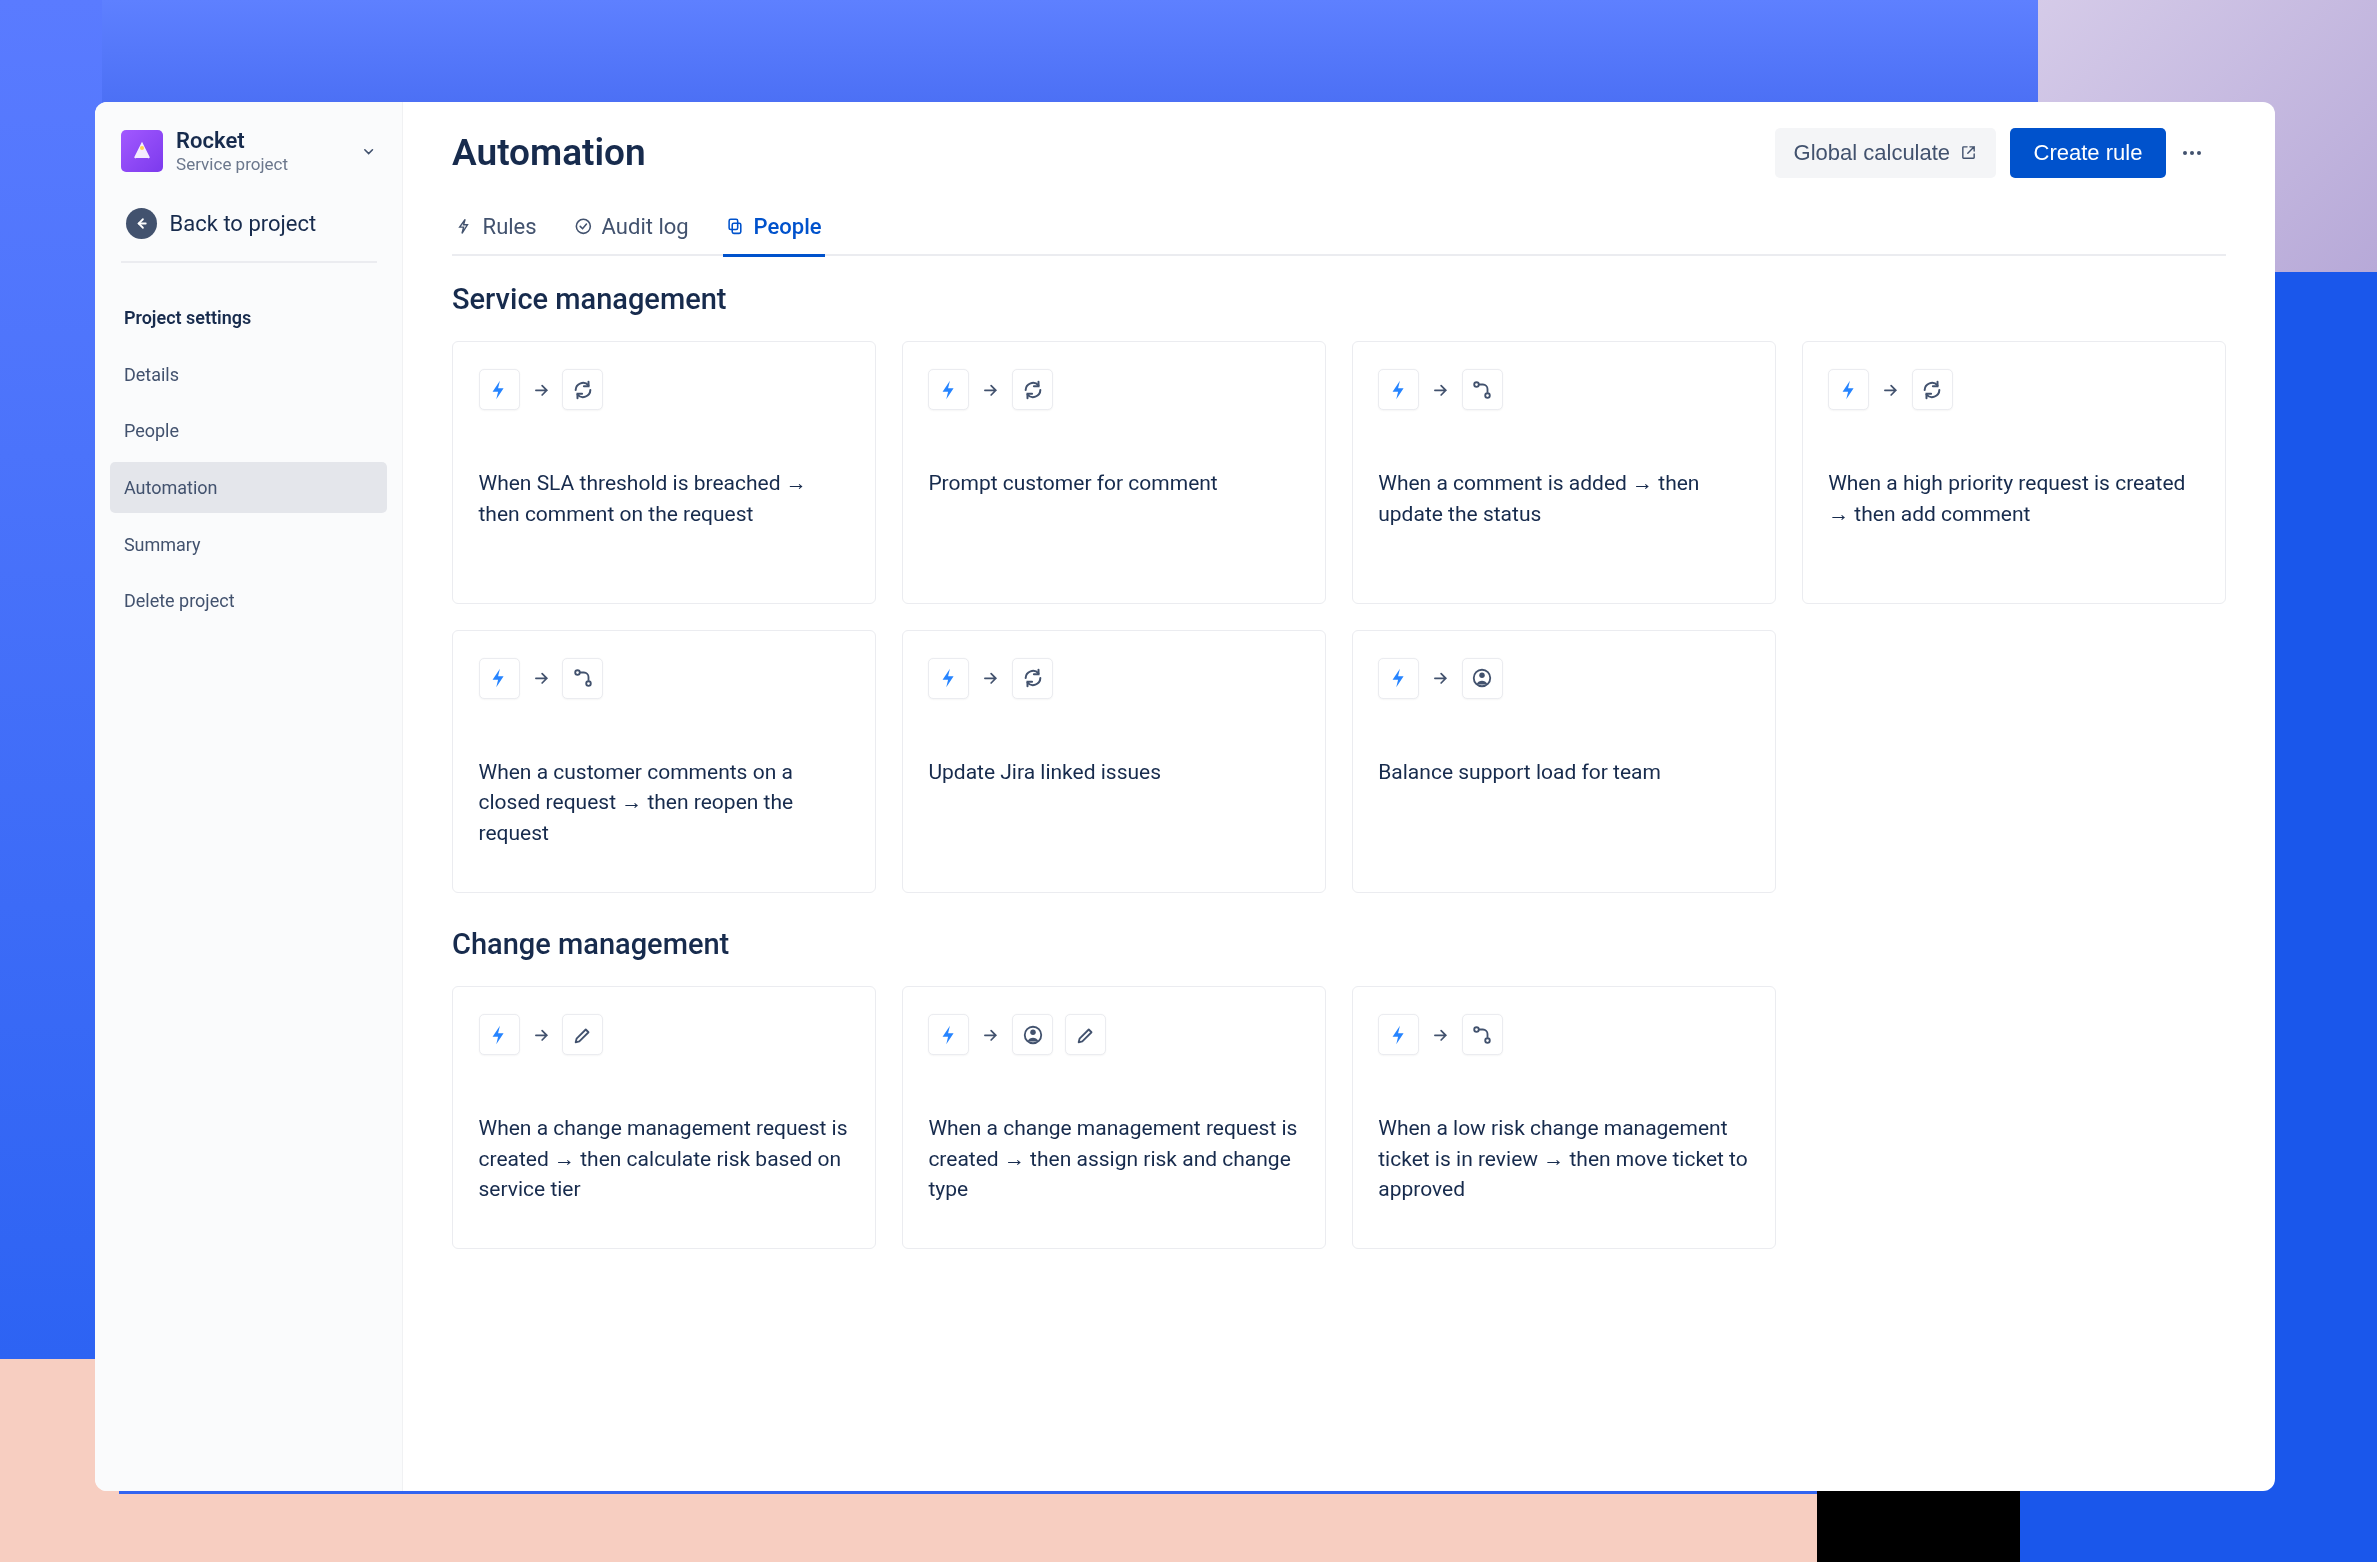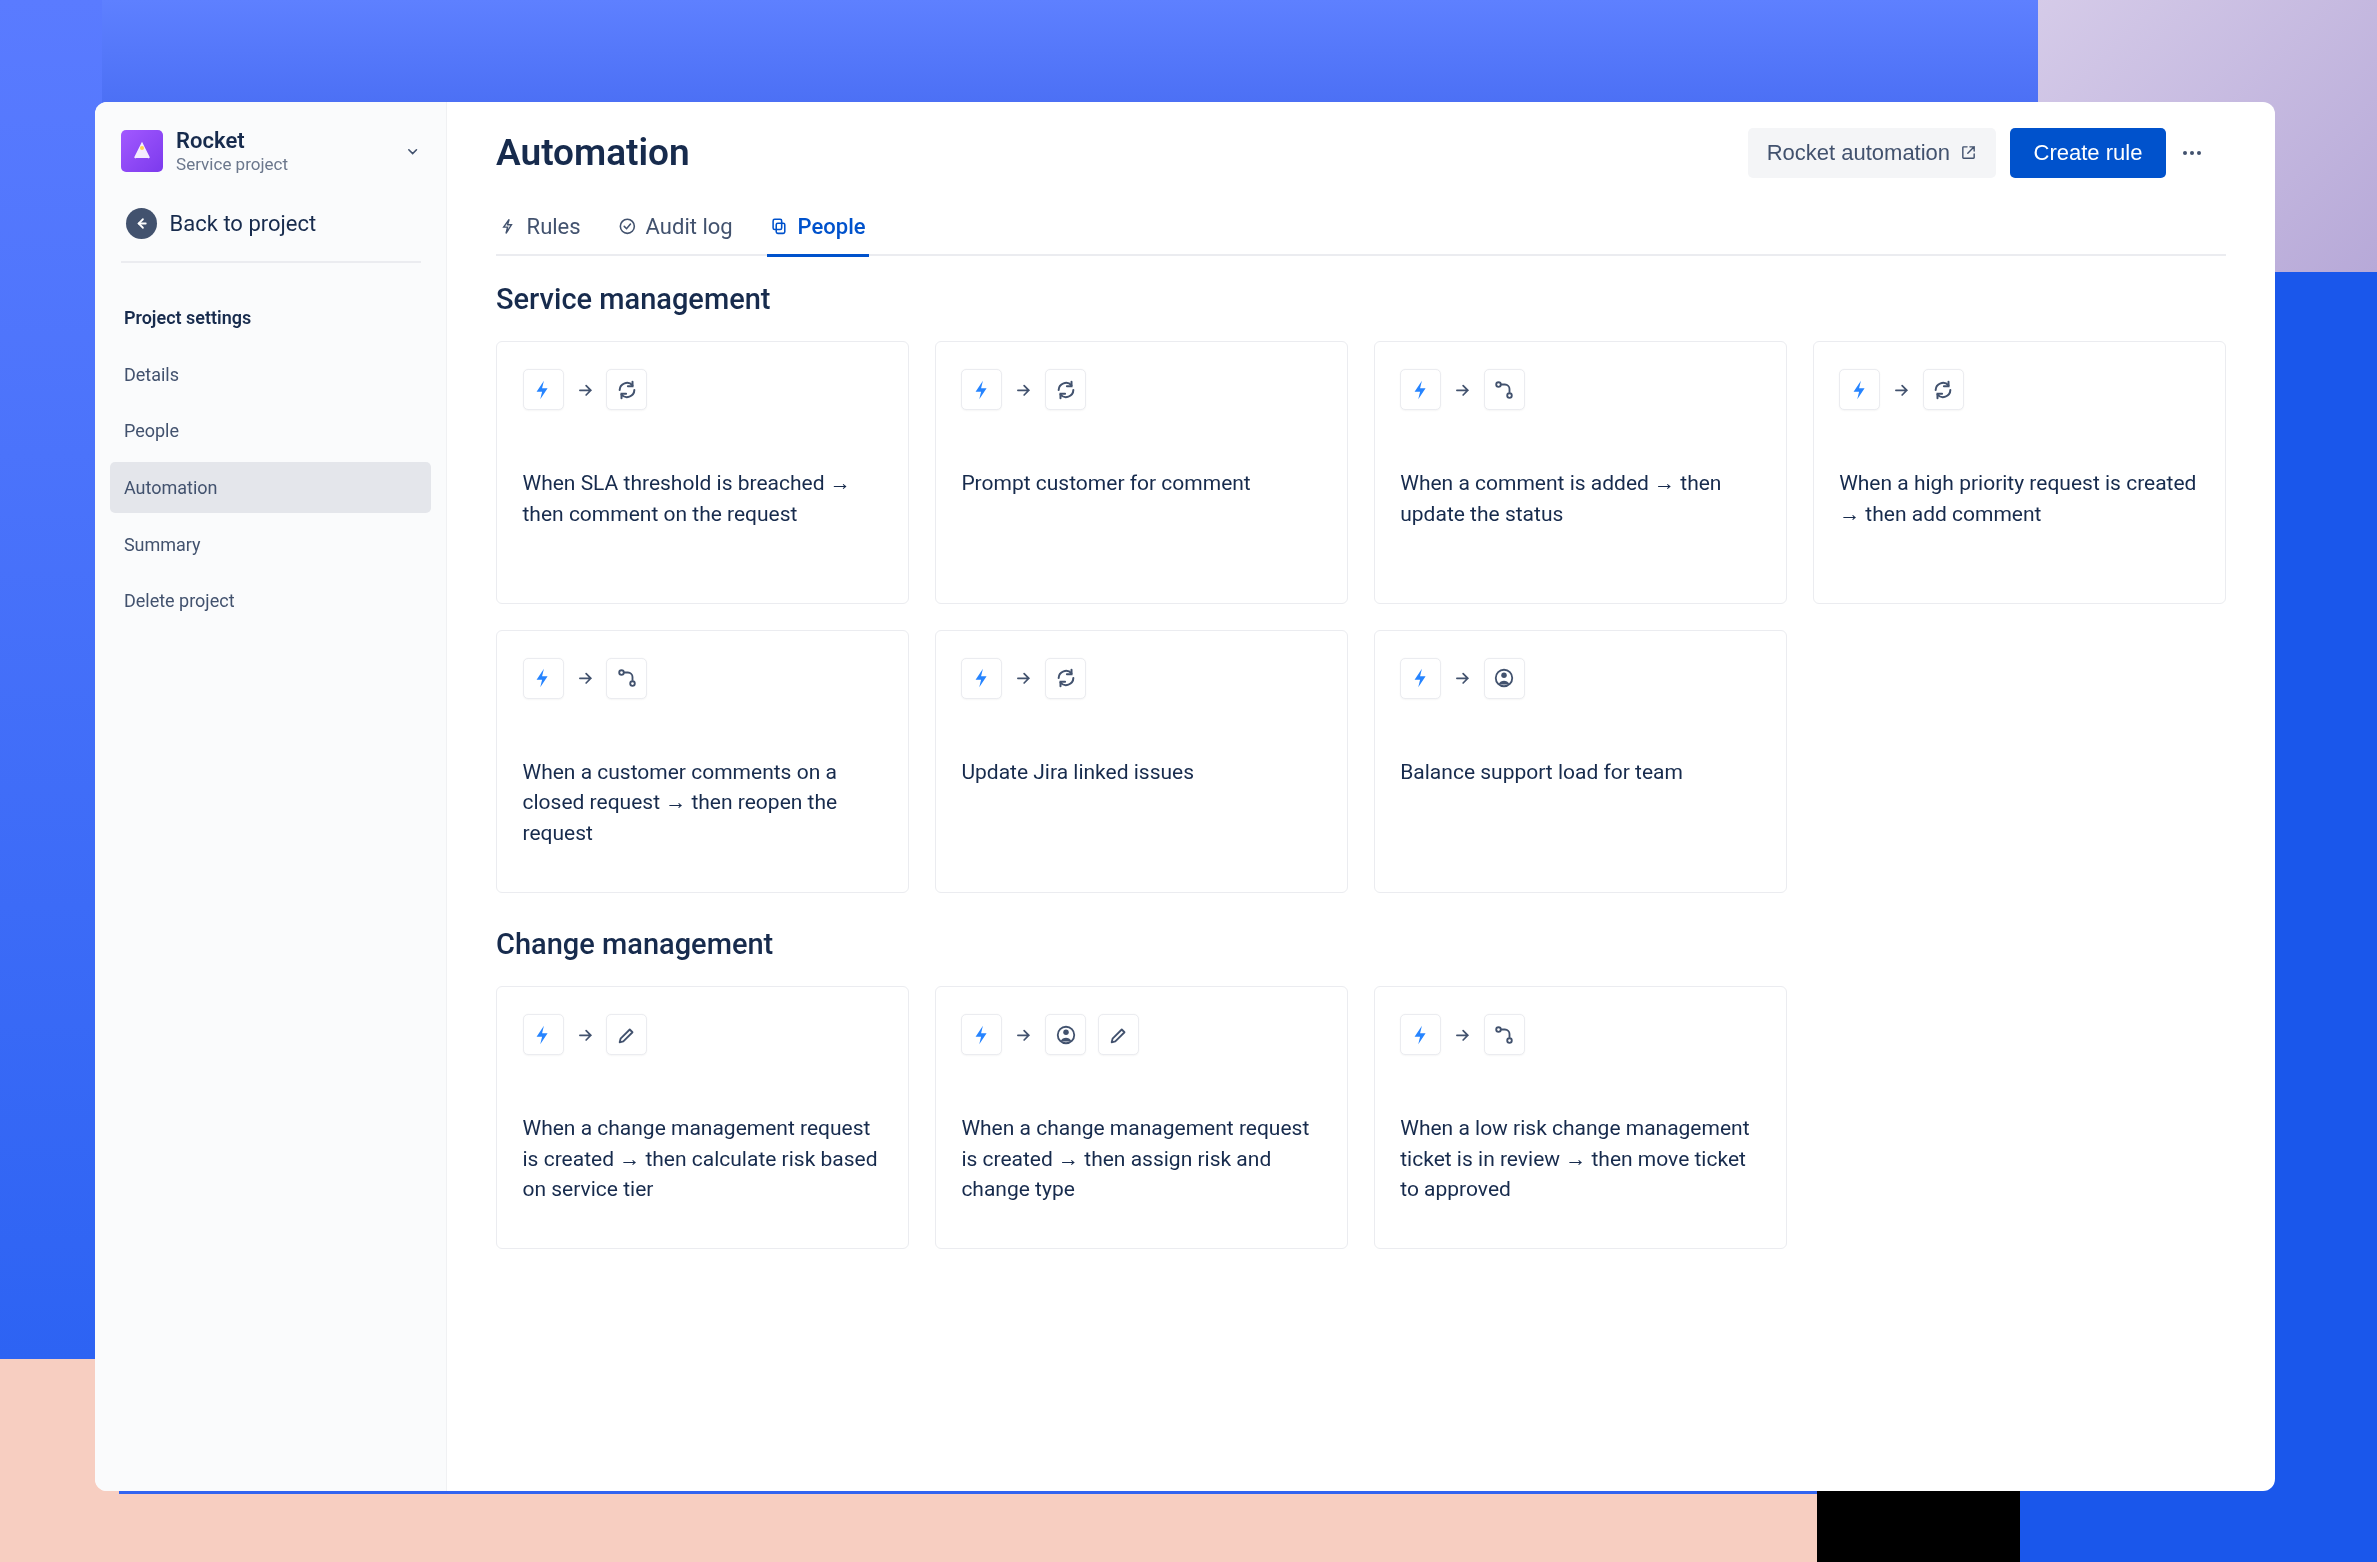--- a/index.html
+++ b/index.html
@@ -26,21 +26,21 @@
   left: 95px; top: 102px;
   width: 2180px; height: 1389px;
   background: #fff;
   border-radius: 12px;
   display: flex;
   overflow: hidden;
 }
 
 
 .sidebar {
-  width: 352px;
+  width: 308px;
   background: #fafbfc;
   border-right: 0.8px solid #f0f1f3;
   padding: 24px 0 0 0;
 }
 .project-header {
   display: flex; align-items: center; gap: 13.6px;
   padding: 3.4px 25.5px 8.5px 25.5px;
   cursor: pointer;
 }
 .project-avatar {
@@ -167,21 +167,21 @@
         <div class="nav-item">Summary</div>
         <div class="nav-item">Delete project</div>
       </div>
   </aside>
 
   <main class="main">
     <div class="main-header">
       <h1 class="page-title">Automation</h1>
       <div class="header-actions">
         <button class="btn-subtle">
-          <span>Rocket automation</span>
+          <span>Global calculate</span>
           <svg class="icon" width="17" height="17" viewBox="0 0 24 24">
               <path d="M14 4h6v6M20 4l-9 9M10 4H5a1 1 0 0 0-1 1v14a1 1 0 0 0 1 1h14a1 1 0 0 0 1-1v-5" stroke="currentColor" stroke-width="2" fill="none" stroke-linecap="round"></path>
             </svg>
         </button>
         <button class="btn-primary">
           <span>Create rule</span>
         </button>
         <button class="btn-meatball">
           <svg class="icon" width="24" height="24" viewBox="0 0 24 24">
               <circle cx="5" cy="12" r="2" fill="currentColor"></circle>

